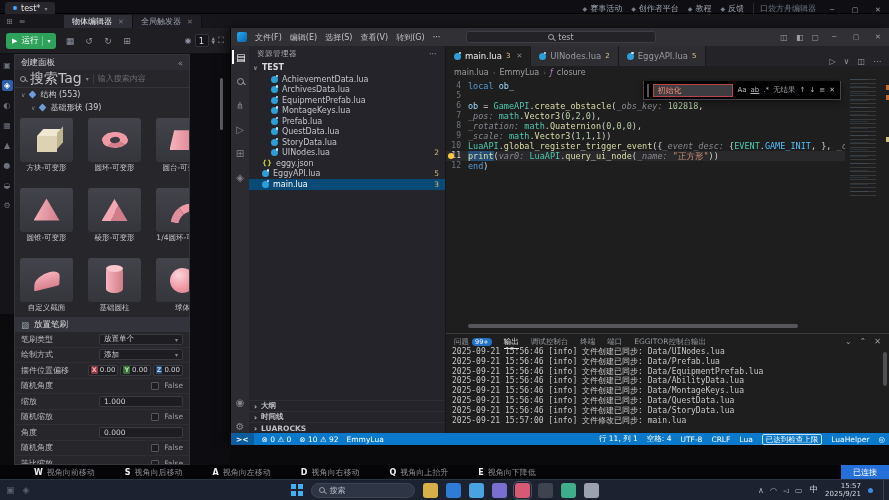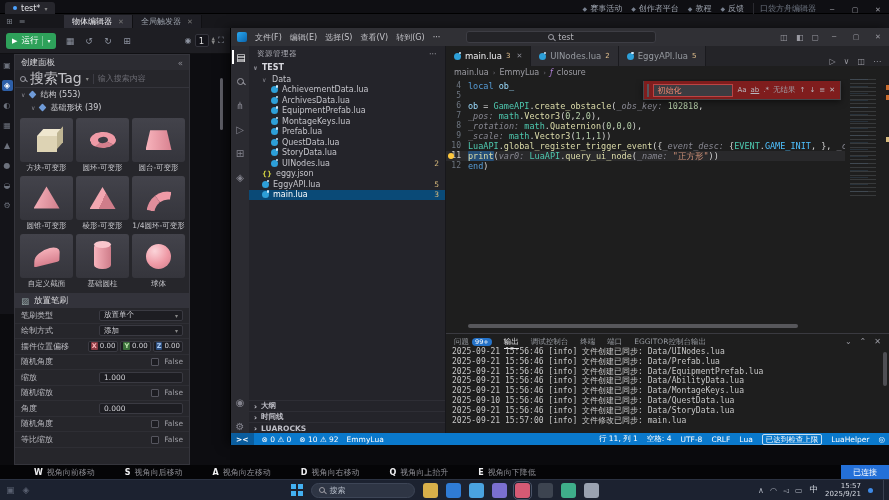--- a/index.html
+++ b/index.html
@@ -58,21 +58,21 @@
 .cp-head{height:15px;display:flex;align-items:center;justify-content:space-between;padding:0 6px;
   background:#2c2c32;color:#d8d8dc;font-size:8.5px;flex:none}
 .cp-search{height:18px;display:flex;align-items:center;gap:4px;padding:0 5px;border-bottom:1px solid #34343b;flex:none}
 .cp-search .lbl{font-size:14px;color:#c3c3c8}
 .cp-search .ph{font-size:8px;color:#6b6b73}
 .vdiv{width:1px;height:10px;background:#3c3c44}
 .caret{font-size:6px;color:#888}
 .grp{height:13px;display:flex;align-items:center;gap:4px;font-size:8px;color:#cfcfd4;flex:none}
 .grp .chev{font-size:6px;color:#8a8a92}
 .grp .gi{width:7px;height:7px;background:#6f9bd8;border-radius:1px;transform:rotate(45deg);transform-origin:center;scale:.8}
-#cgrid{display:grid;grid-template-columns:repeat(3,53px);gap:3px;padding:4px 5px;flex:none}
+#cgrid{display:grid;grid-template-columns:repeat(3,53px);gap:15px;padding:4px 5px;flex:none}
 .gcell{width:53px}
 .gthumb{width:53px;height:44px;background:linear-gradient(#43434b,#35353c);border-radius:3px;
   display:flex;align-items:center;justify-content:center;overflow:hidden}
 .glabel{width:53px;font-size:7.5px;color:#c4c4c9;text-align:center;white-space:nowrap;overflow:hidden;
   text-overflow:ellipsis;padding-top:1px;height:11px}
 
 .sh-cube{width:20px;height:16px;background:#ddd3b4;position:relative;margin-top:8px}
 .sh-cube:before{content:"";position:absolute;left:0;top:-7px;width:20px;height:7px;background:#efe7cf;
   transform:skewX(-42deg);transform-origin:bottom left}
 .sh-cube:after{content:"";position:absolute;right:-6px;top:-3.5px;width:6px;height:16px;background:#bfb593;
@@ -175,21 +175,21 @@
 .tk-sel{background:#264f78;border-radius:1px}
 .bulb{position:absolute;left:2px;top:2px;width:6px;height:6px;border-radius:50%;background:#ffc83d}
 #minimap{position:absolute;right:5px;top:0;width:34px;height:118px;opacity:.8;
   background:repeating-linear-gradient(180deg,rgba(180,190,200,.22) 0 1px,transparent 1px 4px),
              repeating-linear-gradient(180deg,rgba(100,160,220,.18) 0 1px,transparent 1px 7px);
   background-size:26px 100%,18px 100%;background-repeat:no-repeat}
 #ruler{position:absolute;right:0;top:0;width:3px;bottom:0}
 .rmark{position:absolute;right:0;width:3px;height:5px;background:#cc6d2e}
 #hscroll{position:absolute;left:22px;bottom:5px;width:330px;height:4px;background:#6b6b70;border-radius:2px;opacity:.75}
 
-#findw{position:absolute;top:2px;right:48px;height:19px;background:#7f1d1d;border:1px solid #454549;
+#findw{position:absolute;top:2px;right:48px;height:19px;background:#000000;border:1px solid #454549;
   border-top:none;box-shadow:0 2px 6px rgba(0,0,0,.5);display:flex;align-items:center;gap:4px;padding:0 5px 0 3px}
 #findw .grip{width:2px;height:13px;background:#55555c}
 #find-input{width:80px;height:13px;background:#3c3c41;border:1px solid #b44;color:#f48771;font-size:8px;
   padding:0 3px;outline:none}
 .find-ic{font-size:7px;color:#b8b8bf}
 .find-res{font-size:7.5px;color:#a0a0a8;white-space:nowrap}
 
 #vpanel{position:absolute;left:0;right:0;bottom:0;height:100px;background:#1e1e1e;border-top:1px solid #3a3a40}
 #ptabs{height:15px;display:flex;align-items:center;gap:12px;padding:0 8px;font-size:7.5px;color:#969aa0}
 .ptab{display:flex;align-items:center;gap:3px;height:15px}
@@ -534,24 +534,20 @@
     <div id="sidebar">
       <div class="sb-head">
         <span>资源管理器</span>
         <span>⋯</span>
       </div>
       <div class="sb-section">
         <span class="chev" style="font-size:6px;color:#8a8a92">∨</span>
         <span>TEST</span>
       </div>
       <div id="tree">
-          <div class="titem" style="padding-left: 13px;">
-            <span class="chev">∨</span>
-            <span>Data</span>
-          </div>
           <div class="titem" style="padding-left: 22px;">
             <span class="ic-lua"></span>
             <span>AchievementData.lua</span>
           </div>
           <div class="titem" style="padding-left: 22px;">
             <span class="ic-lua"></span>
             <span>ArchivesData.lua</span>
           </div>
           <div class="titem" style="padding-left: 22px;">
             <span class="ic-lua"></span>
@@ -730,21 +726,21 @@
               <span>⌃</span>
               <span>✕</span>
             </div>
           </div>
         <div id="plog" class="mono">
             <div class="logline">2025-09-21 15:56:46 [info] 文件创建已同步: Data/UINodes.lua</div>
             <div class="logline">2025-09-21 15:56:46 [info] 文件创建已同步: Data/Prefab.lua</div>
             <div class="logline">2025-09-21 15:56:46 [info] 文件创建已同步: Data/EquipmentPrefab.lua</div>
             <div class="logline">2025-09-21 15:56:46 [info] 文件创建已同步: Data/AbilityData.lua</div>
             <div class="logline">2025-09-21 15:56:46 [info] 文件创建已同步: Data/MontageKeys.lua</div>
-            <div class="logline">2025-09-10 15:56:46 [info] 文件创建已同步: Data/QuestData.lua</div>
+            <div class="logline">2025-09-21 15:56:46 [info] 文件创建已同步: Data/QuestData.lua</div>
             <div class="logline">2025-09-21 15:56:46 [info] 文件创建已同步: Data/StoryData.lua</div>
             <div class="logline">2025-09-21 15:57:00 [info] 文件修改已同步: main.lua</div>
           </div>
         <div id="plog-scroll"></div>
       </div>
     </div>
 
     <div id="vstatus">
       <span class="st-remote">&gt;&lt;</span>
       <span id="st-left" class="row" style="gap:8px">

